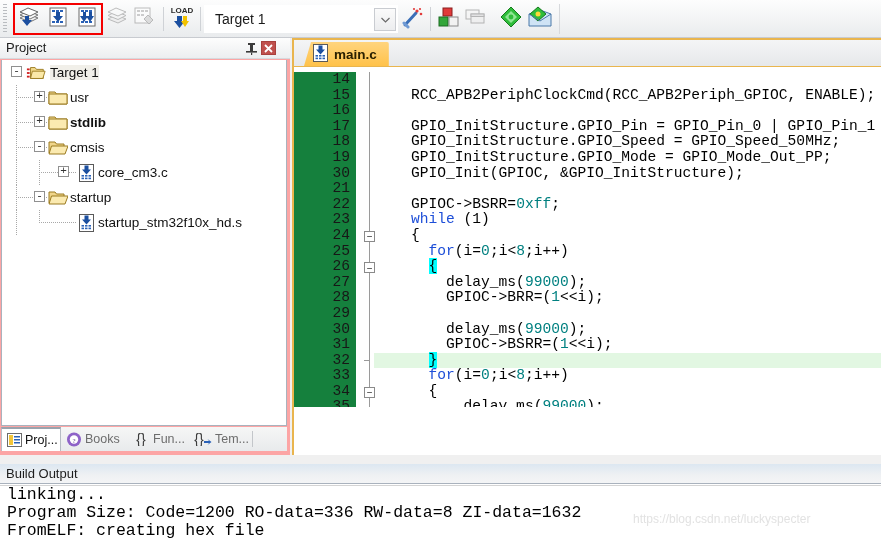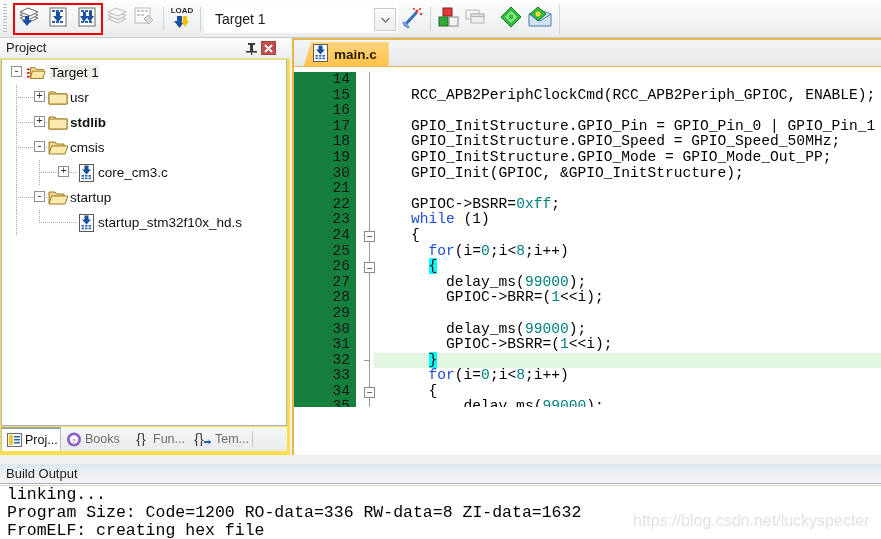--- a/index.html
+++ b/index.html
@@ -28,21 +28,21 @@
   .combo .drop{position:absolute;right:1px;top:2px;width:22px;height:23px;
     background:linear-gradient(to bottom,#fbfbfb,#ecedef);border:1px solid #c9ccd1;
     display:flex;align-items:center;justify-content:center;box-sizing:border-box;}
   .chev{width:9px;height:6px;}
   .tb-right-edge{position:absolute;left:559px;top:4px;width:1px;height:30px;background:#d7d9dc;}
 
   
   .workspace{position:absolute;left:0;top:38px;width:881px;height:417px;}
 
   
-  .project-panel{position:absolute;left:0;top:0;width:290px;height:417px;background:#fde047;}
+  .project-panel{position:absolute;left:0;top:0;width:290px;height:417px;background:#fca5a5;}
   .panel-title{position:absolute;left:0;top:0;width:290px;height:21px;
     background:linear-gradient(to bottom,#fdfdfd,#eceef0);
     border-bottom:1px solid #d6d9dd;box-sizing:border-box;}
   .panel-title .t{position:absolute;left:6px;top:2px;font-size:13px;color:#1d1d1d;}
   .pin-btn{position:absolute;left:244px;top:3px;width:15px;height:15px;display:flex;align-items:center;justify-content:center;}
   .close-btn{position:absolute;left:261px;top:3px;width:15px;height:14px;background:#c0504d;
     display:flex;align-items:center;justify-content:center;border:1px solid #a8403d;box-sizing:border-box;}
   .close-btn svg{display:block;}
   .tree{position:absolute;left:1px;top:22px;width:286px;height:366px;background:#fff;
     border:1px solid #a9b2bd;border-top:none;box-sizing:border-box;overflow:hidden;}
@@ -107,21 +107,21 @@
   .buildout{position:absolute;left:0;top:464px;width:881px;height:75px;background:#fff;}
   .bo-title{position:absolute;left:0;top:0;width:881px;height:20px;
     background:linear-gradient(to bottom,#dce7f1 0%,#eff1f3 60%,#f4f5f6 100%);
     border-bottom:1px solid #a9b2bd;box-sizing:border-box;}
   .bo-title .t{position:absolute;left:6px;top:2px;font-size:13px;color:#1d1d1d;}
   .bo-body{position:absolute;left:0;top:21px;width:881px;height:54px;background:#fff;
     border-top:1px solid #d4d4d4;
     font-family:"Liberation Mono","DejaVu Sans Mono",monospace;font-size:16.5px;line-height:18px;
     color:#000;overflow:hidden;padding-left:7px;box-sizing:border-box;}
   .bo-line{white-space:pre;}
-  .watermark{position:absolute;left:633px;top:512px;font-size:16px;color:#e2e2e2;
+  .watermark{position:absolute;left:633px;top:512px;font-size:12px;color:#e2e2e2;
     font-family:"Liberation Sans",sans-serif;white-space:nowrap;}
 </style>
 </head>
 <body>
 
 <div class="toolbar">
   <div class="grip"></div>
   <div>
       <div class="tb-btn" style="left: 16px;">
         <span><svg width="24" height="24" viewBox="0 0 24 24">

